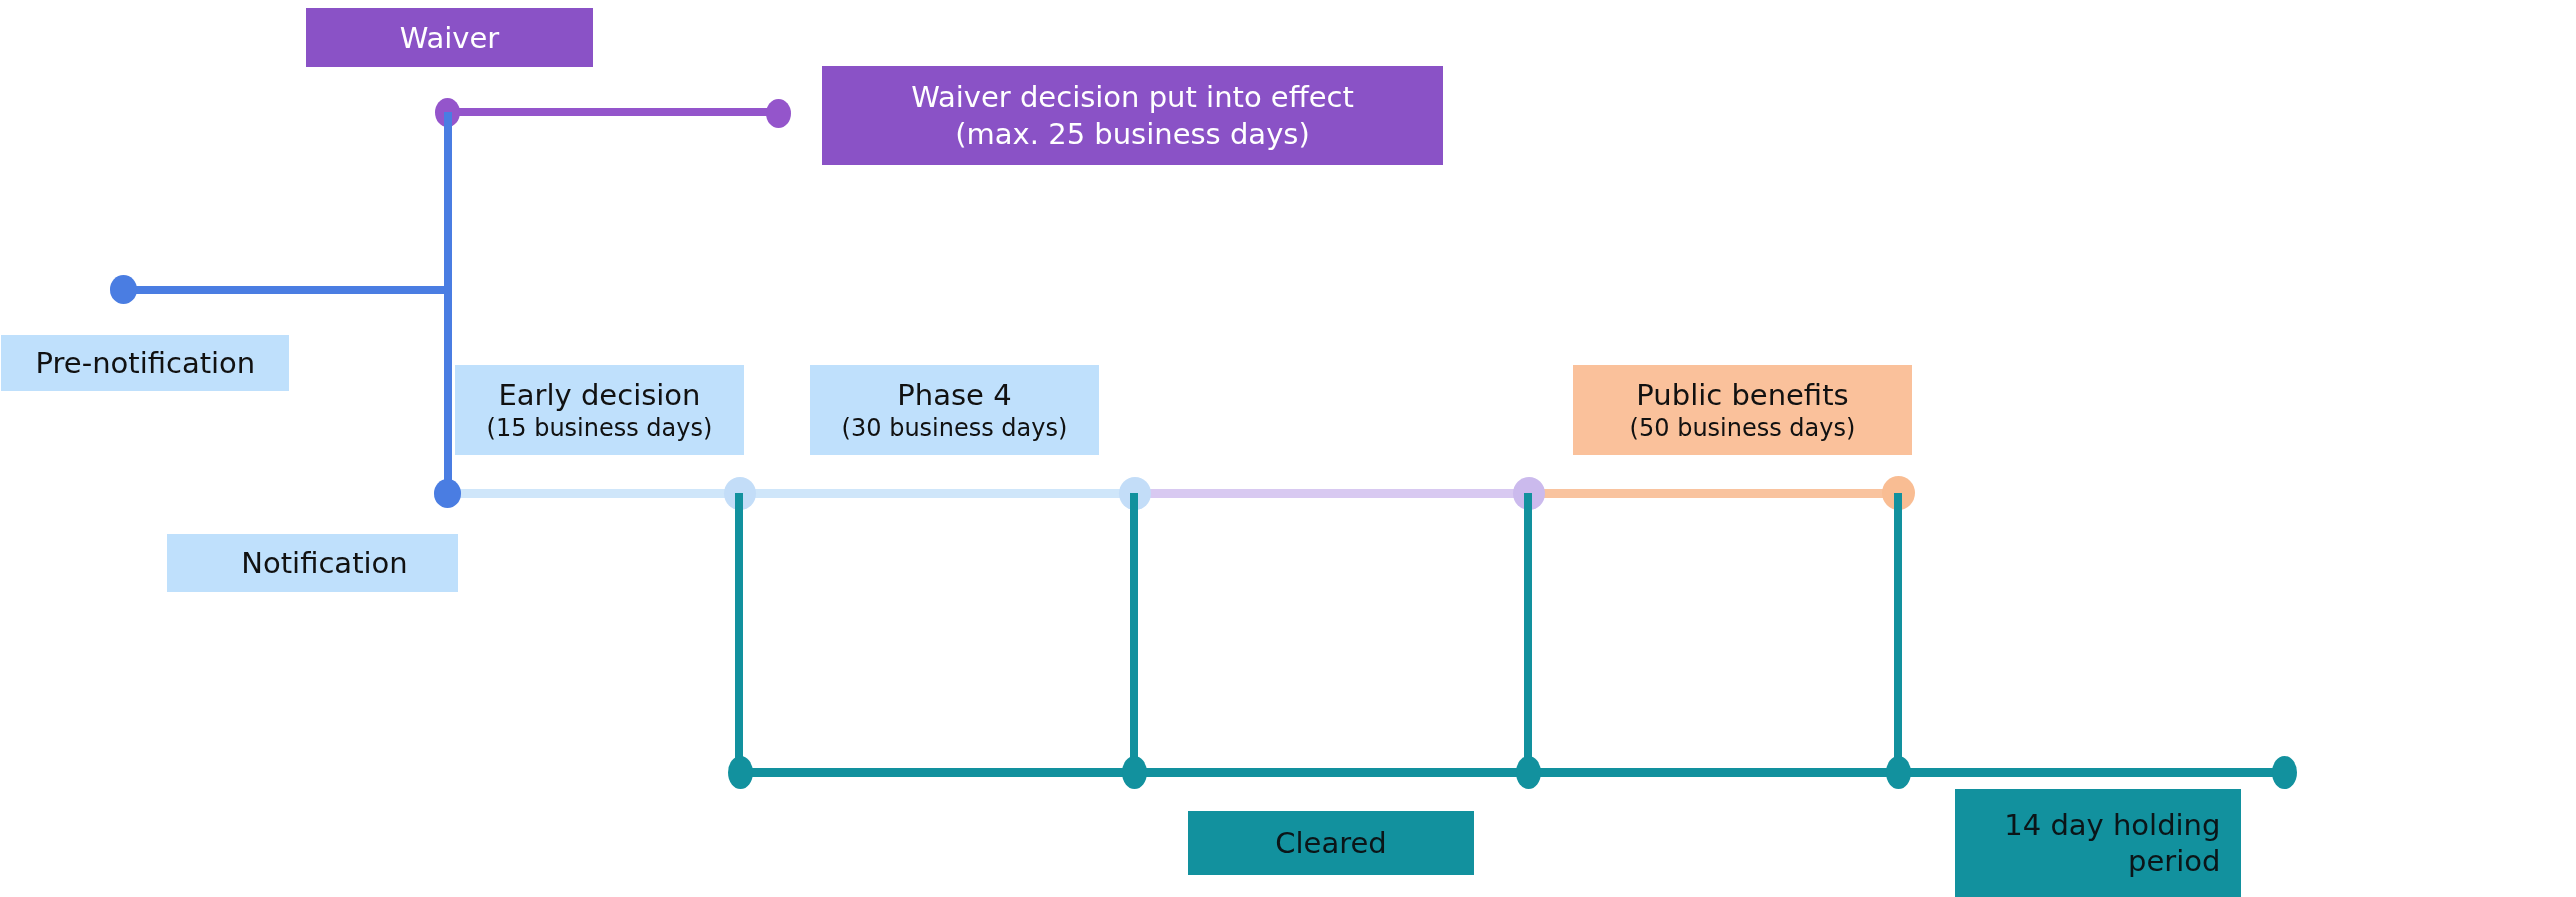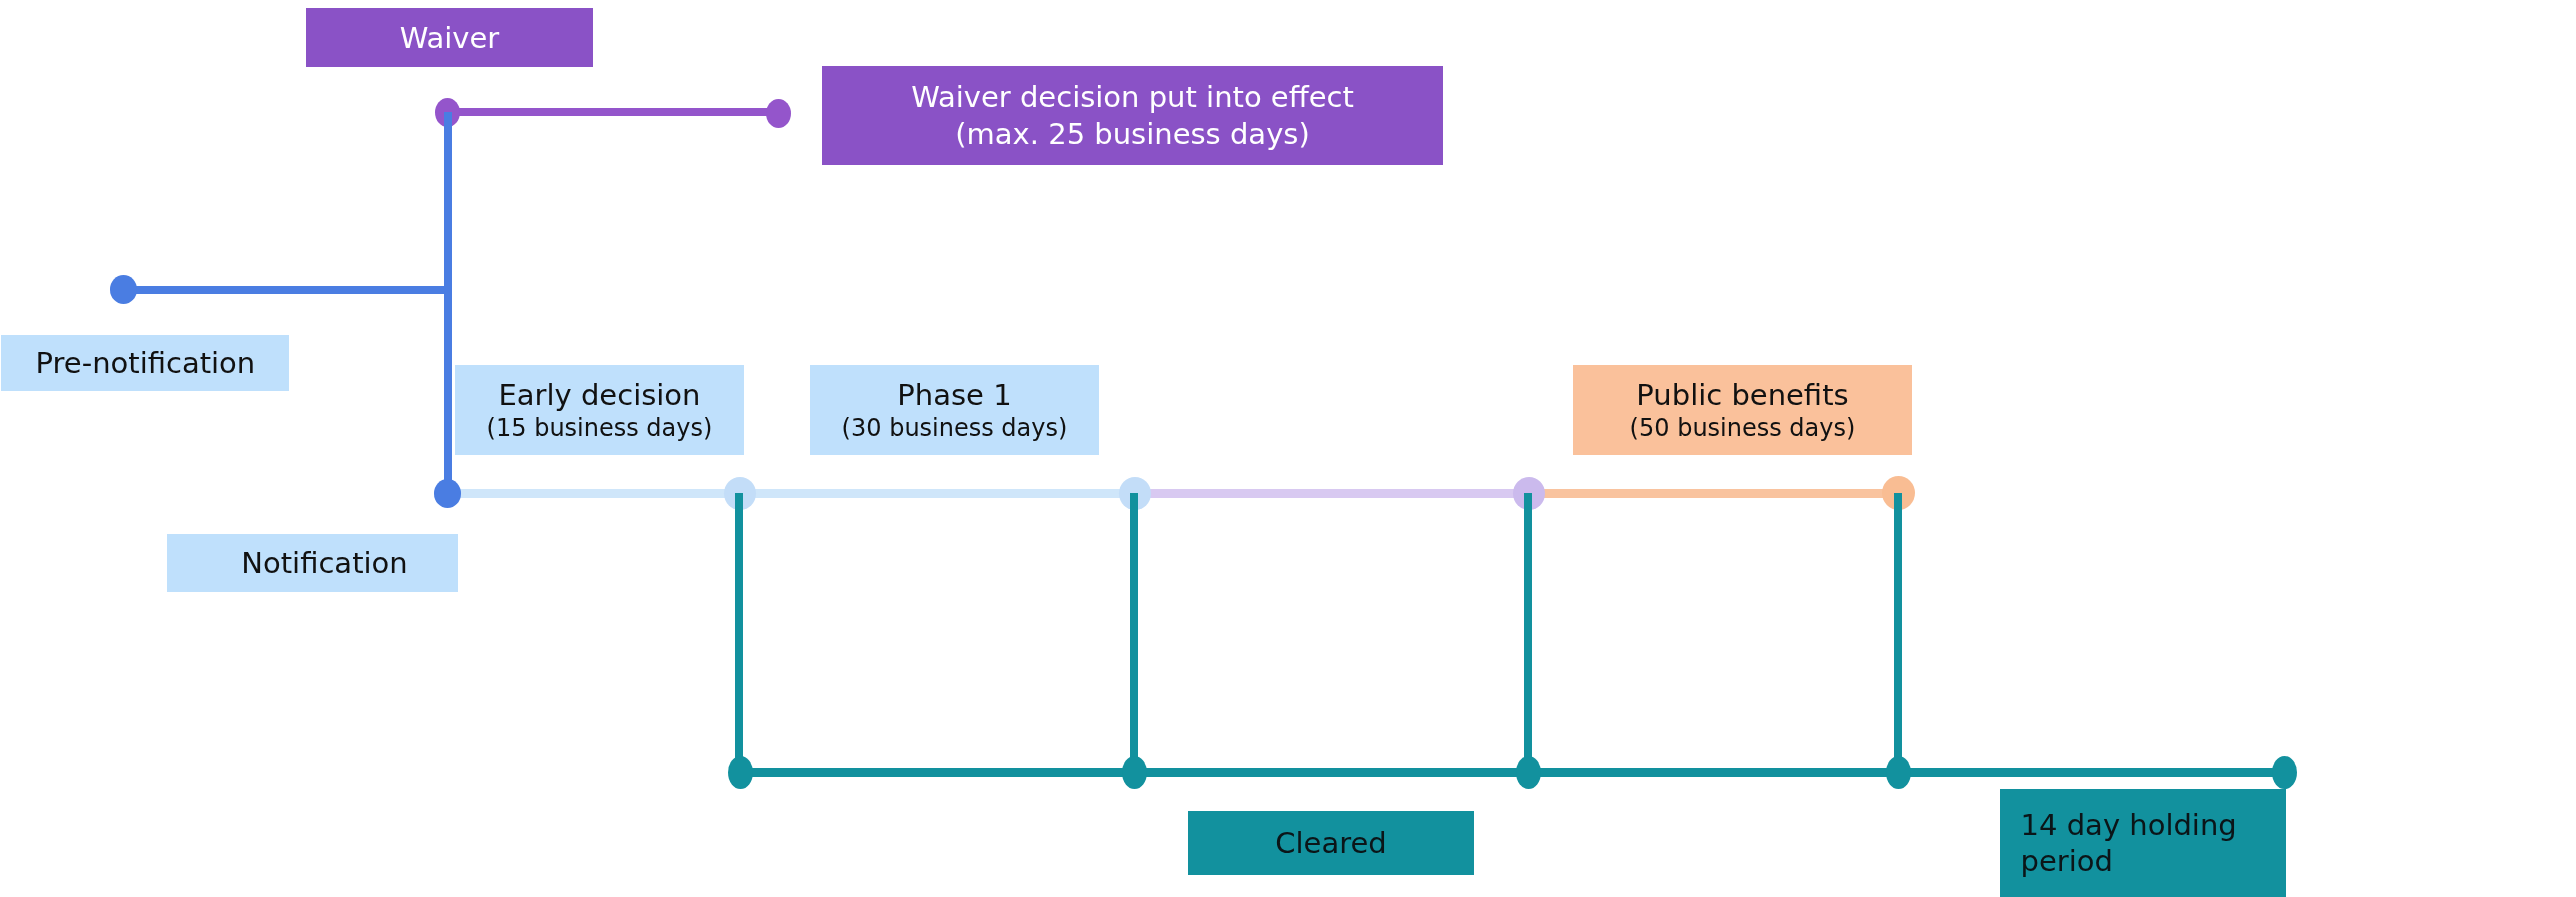--- a/index.html
+++ b/index.html
@@ -10,21 +10,21 @@
     background: #ffffff;
     font-family: "DejaVu Sans", "Liberation Sans", sans-serif;
     overflow: hidden;
   }
   .box {
     position: absolute;
     display: flex;
     flex-direction: column;
     align-items: center;
     justify-content: center;
-    text-align: left;
+    text-align: right;
     box-sizing: border-box;
     color: #111111;
   }
   .box .title { font-size: 29px; line-height: 1.25; }
   .box .subtitle { font-size: 24px; line-height: 1.2; }
   .purple-box { background: var(--purple); color: #ffffff; }
   .lightblue-box { background: var(--light-blue-box); }
   .lavender-box { background: var(--lavender-box); }
   .orange-box { background: var(--orange-box); }
   .teal-box { background: var(--teal); color: #0b1518; }
@@ -64,21 +64,21 @@
 
   <div class="hline" style="left:447px; top:489px; width:687px; height:9px; background:var(--light-blue-line);"></div>
   <div class="hline" style="left:1134px; top:489px; width:394px; height:9px; background:var(--lavender-line);"></div>
   <div class="hline" style="left:1528px; top:489px; width:370px; height:9px; background:var(--orange-line);"></div>
 
   <div class="box lightblue-box" style="left:455px; top:365px; width:289px; height:90px;">
     <div class="title">Early decision</div>
     <div class="subtitle">(15 business days)</div>
   </div>
   <div class="box lightblue-box" style="left:810px; top:365px; width:289px; height:90px;">
-    <div class="title">Phase 1</div>
+    <div class="title">Phase 4</div>
     <div class="subtitle">(30 business days)</div>
   </div>
   <div class="box orange-box" style="left:1573px; top:365px; width:339px; height:90px;">
     <div class="title">Public benefits</div>
     <div class="subtitle">(50 business days)</div>
   </div>
 
   <div class="dot" style="left:434px; top:479px; width:27.4px; height:29px; background:var(--blue); z-index:3;"></div>
   <div class="dot" style="left:724px; top:477px; width:32px; height:33px; background:var(--light-blue-dot); z-index:2;"></div>
   <div class="dot" style="left:1119px; top:477px; width:32px; height:33px; background:var(--light-blue-dot); z-index:2;"></div>
@@ -94,19 +94,19 @@
   <div class="dot" style="left:728px; top:756px; width:25px; height:33px; background:var(--teal); z-index:5;"></div>
   <div class="dot" style="left:1122px; top:756px; width:25px; height:33px; background:var(--teal); z-index:5;"></div>
   <div class="dot" style="left:1516px; top:756px; width:25px; height:33px; background:var(--teal); z-index:5;"></div>
   <div class="dot" style="left:1886px; top:756px; width:25px; height:33px; background:var(--teal); z-index:5;"></div>
   <div class="dot" style="left:2272px; top:756px; width:25px; height:33px; background:var(--teal); z-index:5;"></div>
 
   <div class="box teal-box" style="left:1188px; top:811px; width:286px; height:64px;">
     <div class="title">Cleared</div>
   </div>
 
-  <div class="box teal-box" style="left:1955px; top:789px; width:286px; height:108px; padding:0 20.6px;margin-left:45px;">
+  <div class="box teal-box" style="left:1955px; top:789px; width:286px; height:108px; padding:0 20.6px;">
     <div class="title">14 day holding period</div>
   </div>
 
 
 </div>
 
 
 </body></html>

